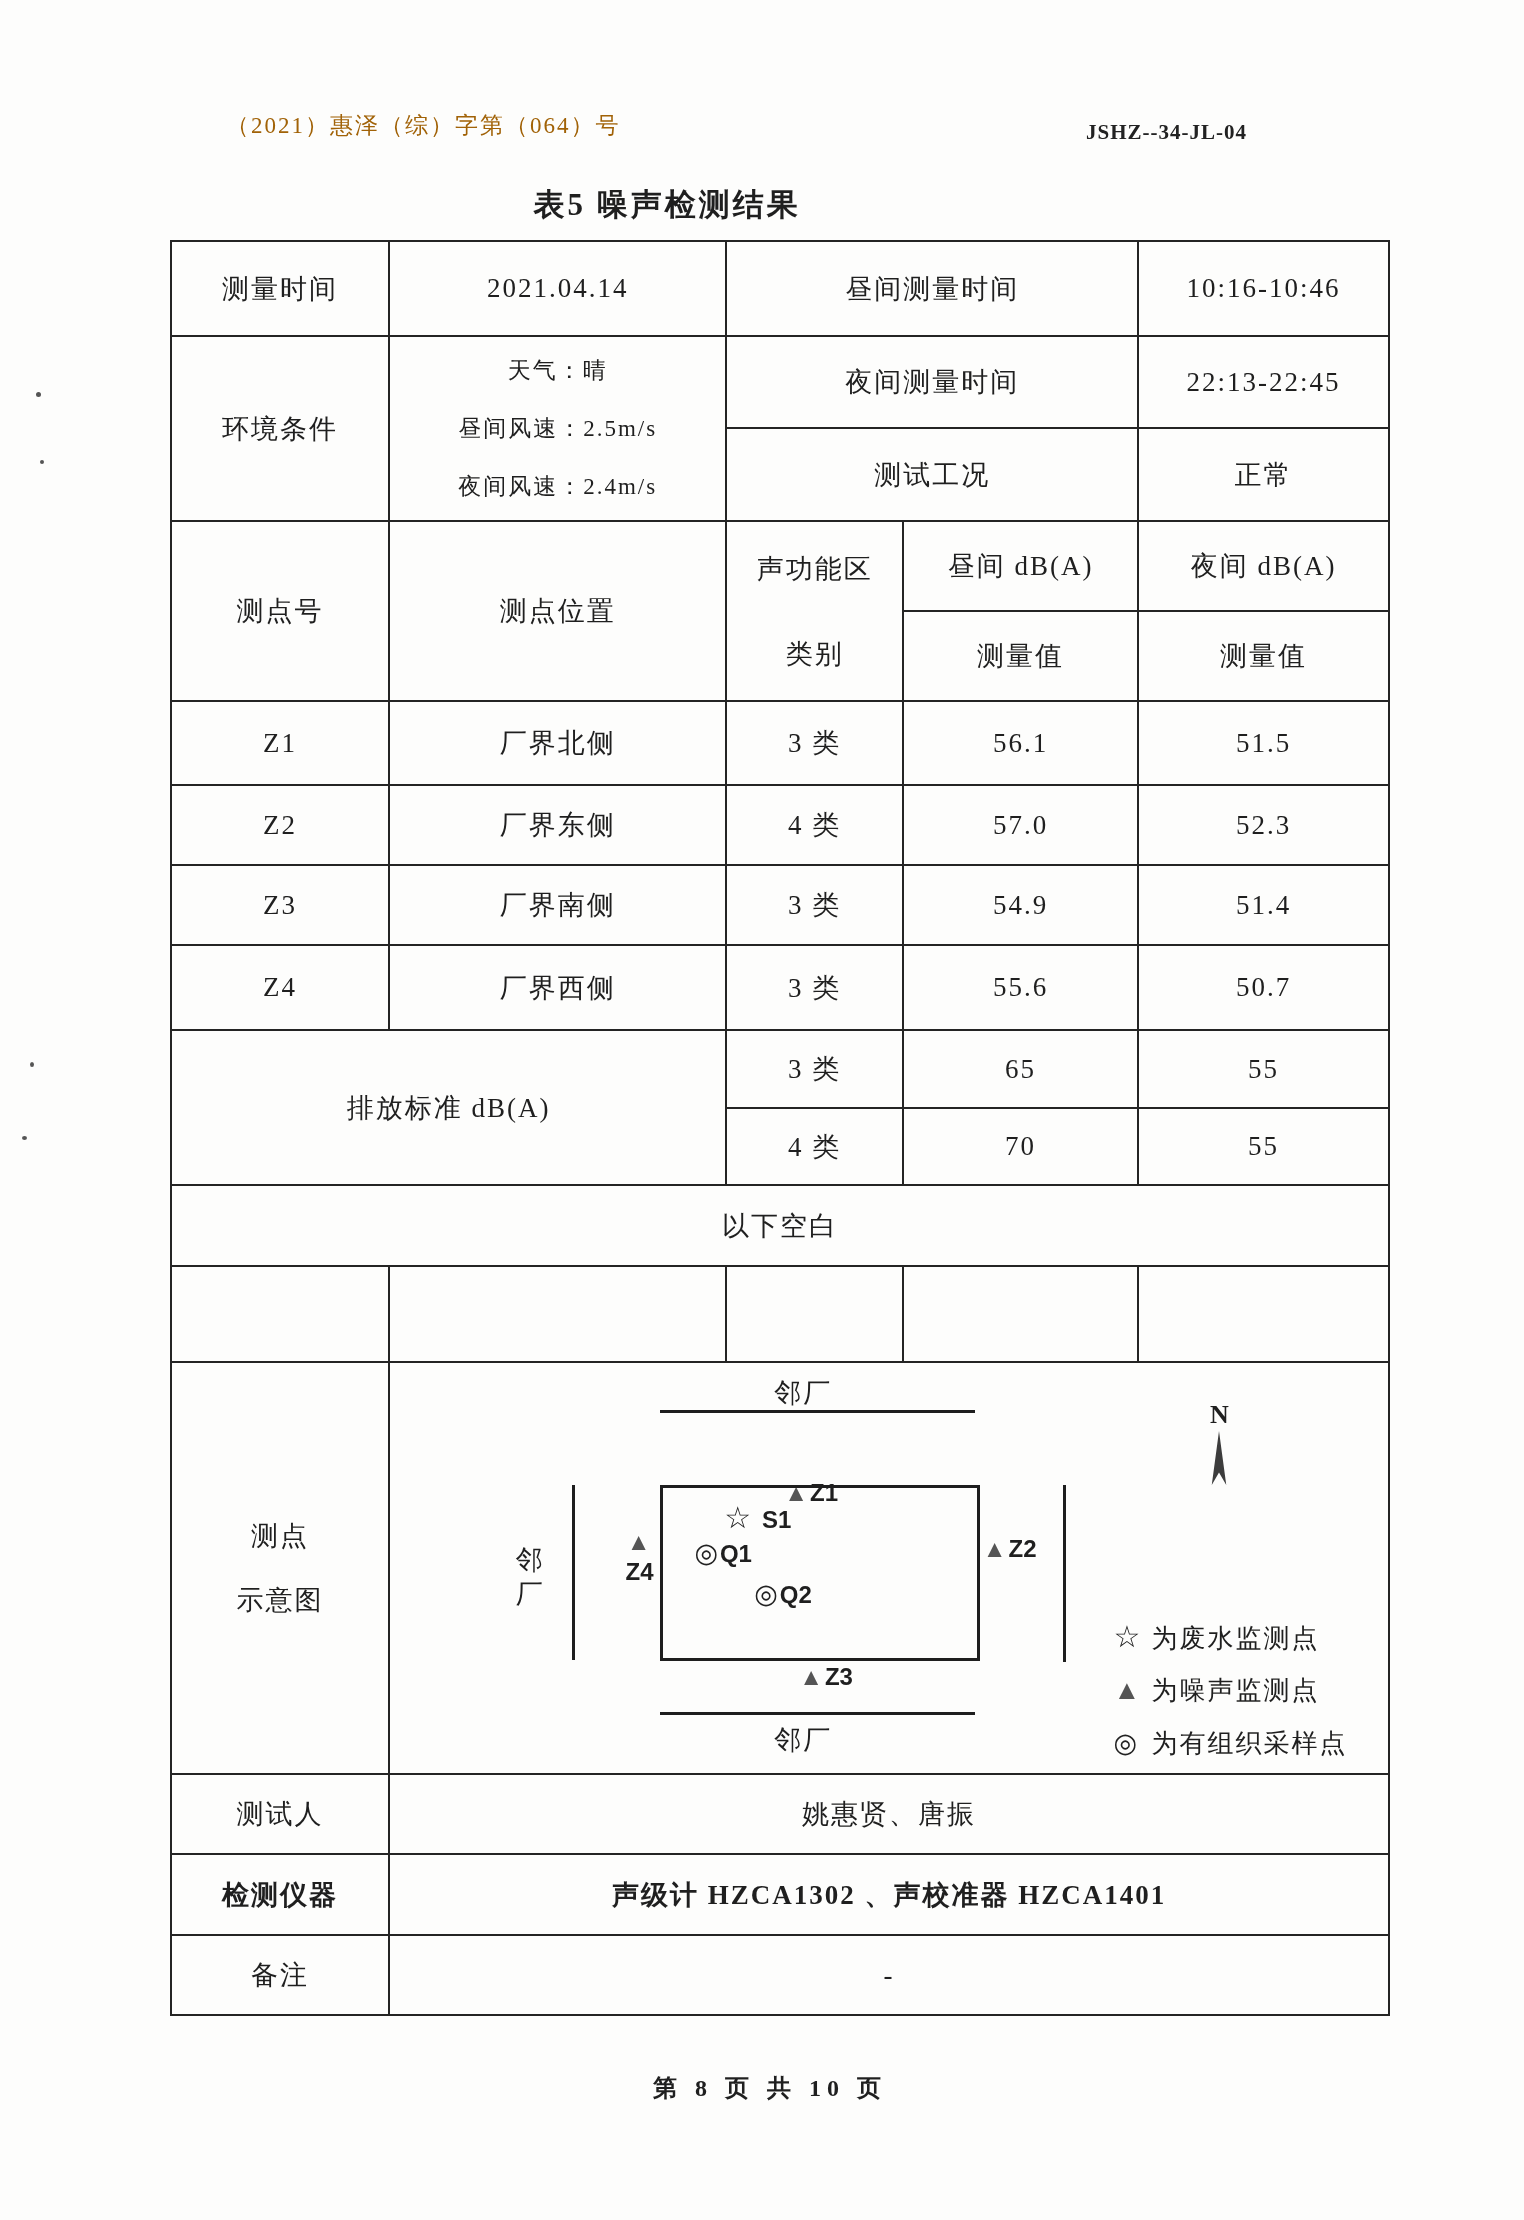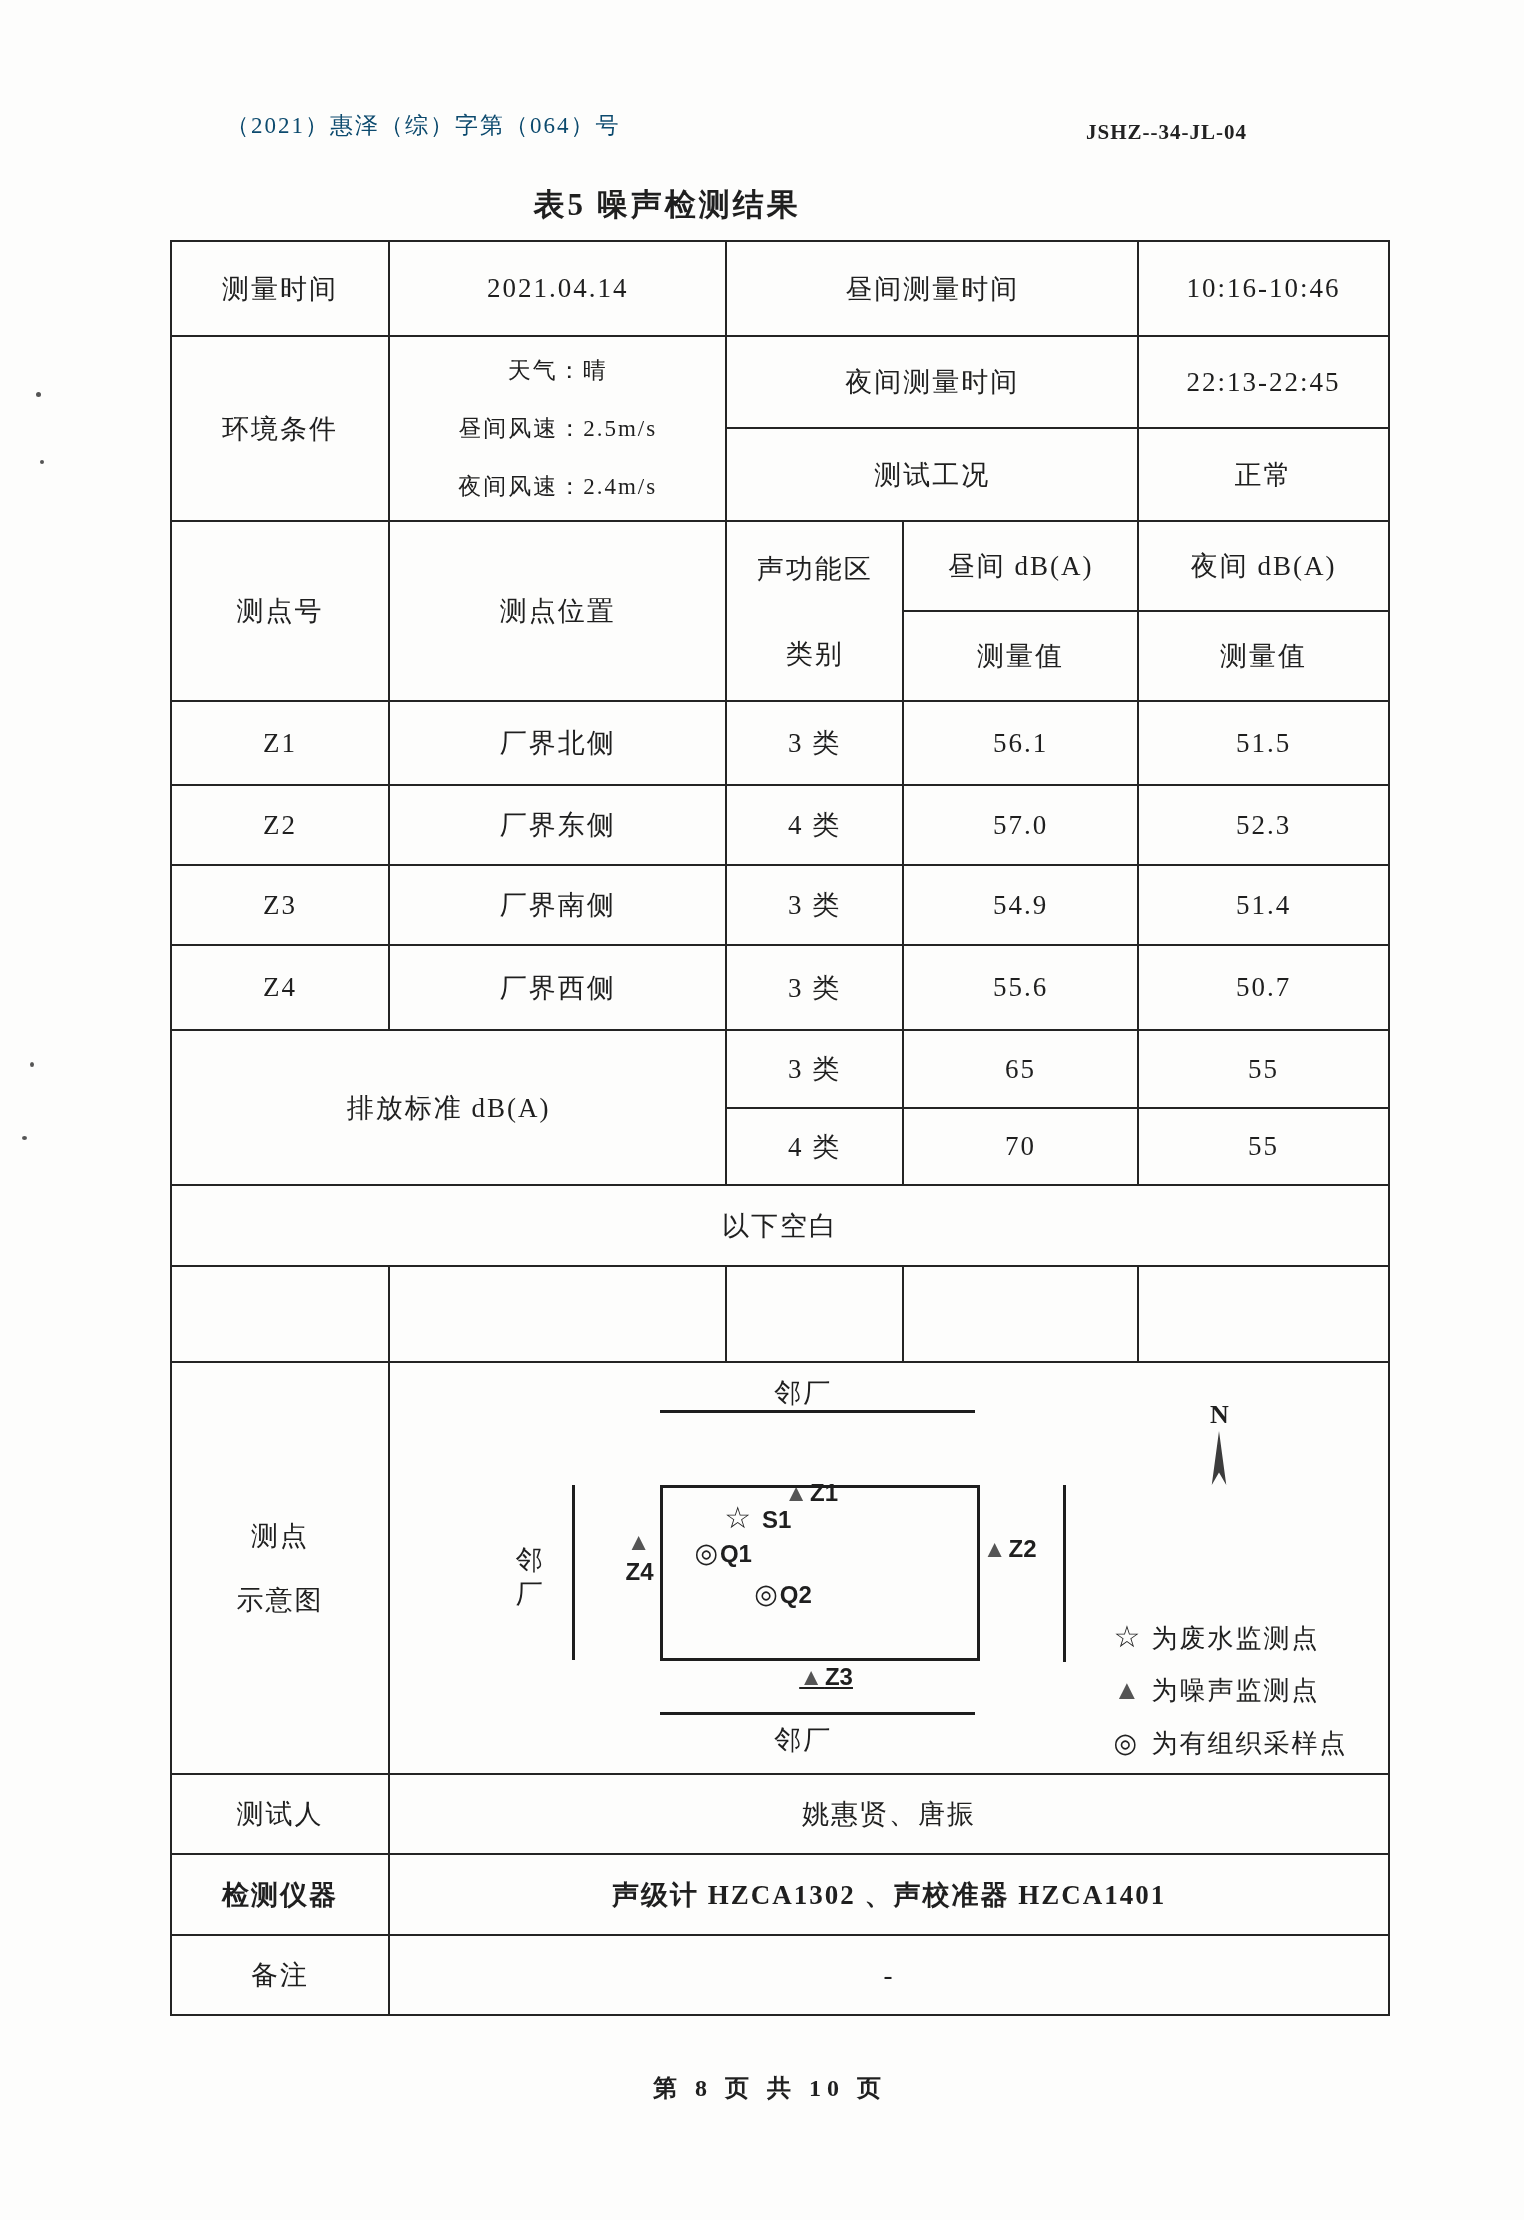--- a/index.html
+++ b/index.html
@@ -4,21 +4,21 @@
 <style>
   html,body{margin:0;padding:0;background:#8a8a8a;}
   .page{
     position:relative;
     width:1524px;height:2220px;
     background:#fdfdfc;
     font-family:"Liberation Serif","DejaVu Serif",serif;
     color:#1f1f1f;
     overflow:hidden;
   }
-  .hdr-left{position:absolute;left:226px;top:110px;font-size:23px;letter-spacing:2px;color:#0c4a6e;}
+  .hdr-left{position:absolute;left:226px;top:110px;font-size:23px;letter-spacing:2px;color:#a16207;}
   .hdr-right{position:absolute;left:1086px;top:120px;font-size:21px;font-weight:bold;letter-spacing:1px;color:#222;}
   .doc-title{position:absolute;left:0;top:184px;width:100%;text-align:center;font-size:31px;font-weight:bold;letter-spacing:3px;transform:translateX(-95px);}
   table.main{
     position:absolute;left:170px;top:240px;
     width:1220px;border-collapse:collapse;table-layout:fixed;
   }
   table.main td{
     border:2px solid #242424;
     text-align:center;vertical-align:middle;
     font-size:27px;letter-spacing:2px;
@@ -204,21 +204,21 @@
         <div class="dg" style="left:23.6%;top:40.5%;text-align:center;">
           <span class="tri" style="display:block;">▲</span>
           <span class="ptlabel">Z4</span>
         </div>
 
         <div class="dg" style="left:59.4%;top:41.5%;">
           <span class="tri">▲</span><span class="ptlabel">Z2</span>
         </div>
         <div class="dg-line-v" style="left:67.4%;top:29.8%;height:43.2%;"></div>
 
-        <div class="dg" style="left:41%;top:72.8%;text-decoration:underline;">
+        <div class="dg" style="left:41%;top:72.8%;">
           <span class="tri">▲</span><span class="ptlabel">Z3</span>
         </div>
         <div class="dg-line-h" style="left:27.1%;top:85%;width:31.5%;"></div>
         <div class="dg" style="left:38.5%;top:87.5%;font-size:27px;">邻厂</div>
 
         <div class="north" style="left:82%;top:9%;">
           <div class="nletter">N</div>
           <svg width="22" height="58" viewBox="0 0 20 56" aria-hidden="true">
             <path d="M10 1 L17 53 L10 41 L3 53 Z" fill="#3c3c3c"></path>
           </svg>

